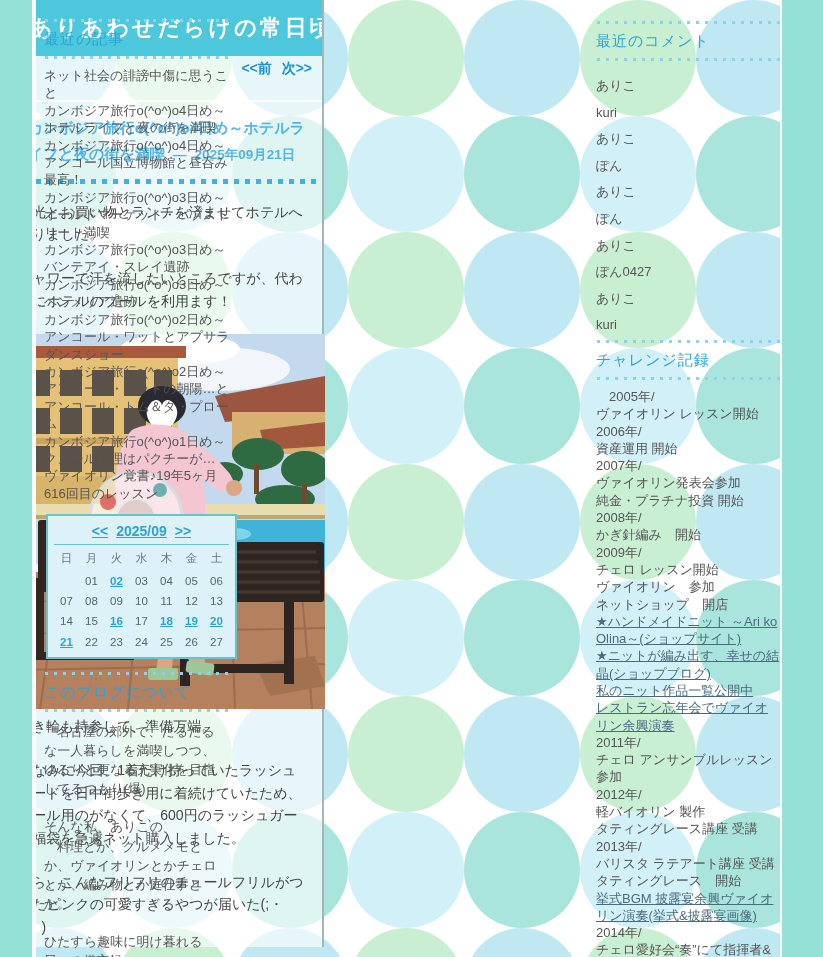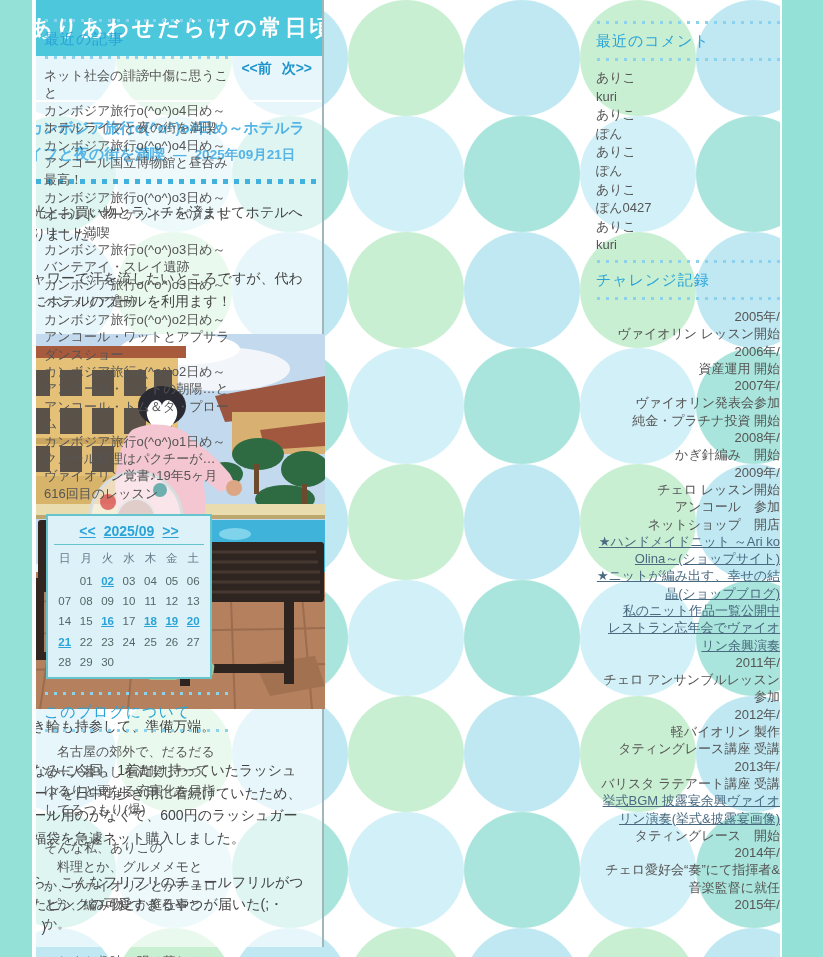--- a/index.html
+++ b/index.html
@@ -56,25 +56,25 @@
   .art-body .p{margin:0 0 22px;}
   .photo{display:block;margin:0 0 6px 2px;}
   .side-head{text-align:left;color:var(--accent);font-weight:normal;font-size:15px;padding:7px 0 6px;letter-spacing:1px;}
   .dotline{
     height:5px;
     background-image:radial-gradient(circle 2px at 2.5px 2.5px, var(--dotline) 95%, transparent);
     background-size:9px 5px;background-repeat:repeat-x;
   }
   .side-list{font-size:13px;color:var(--side-text);padding:7px 0 4px;}
   .side-link{display:block;line-height:17.4px;cursor:pointer;}
-  .cm-item{display:block;line-height:18.6px;cursor:pointer;}
-  .chal-item{display:block;line-height:17.3px;text-align:right;}
+  .cm-item{display:block;line-height:18.6px;cursor:pointer;margin-top:8px;}
+  .chal-item{display:block;line-height:17.3px;}
   .u{text-decoration:underline;cursor:pointer;color:#4a6a80;}
   .cal-box{
-    width:166px;margin:8px 0 12px 2px;border:2px solid var(--cal-border);
+    width:191px;margin:8px 0 12px 2px;border:2px solid var(--cal-border);
     background:var(--cal-bg);padding:3px 6px 5px;
   }
   .cal-month{
     text-align:center;font-weight:bold;color:var(--accent);font-size:14px;
     padding:4px 0 5px;border-bottom:1px solid var(--cal-border);margin-bottom:2px;
   }
   .cal-month span{text-decoration:underline;cursor:pointer;margin:0 4px;}
   .cal-box table{width:100%;border-collapse:collapse;font-size:11.5px;color:#566;}
   .cal-box td{text-align:center;padding:4.2px 0;width:14.28%;}
   .cal-dow{color:#678;}
@@ -148,29 +148,20 @@
             <td><span class="cal-link">20</span></td>
           </tr>
           <tr>
             <td><span class="cal-link">21</span></td>
             <td><span>22</span></td>
             <td><span>23</span></td>
             <td><span>24</span></td>
             <td><span>25</span></td>
             <td><span>26</span></td>
             <td><span>27</span></td>
-          </tr>
-          <tr>
-            <td><span>28</span></td>
-            <td><span>29</span></td>
-            <td><span>30</span></td>
-            <td></td>
-            <td></td>
-            <td></td>
-            <td></td>
           </tr>
         </tbody>
     </table>
   </div>
 
   <div class="dotline"></div>
   <div class="side-head">このブログについて</div>
   <div class="dotline"></div>
   <div class="about-wrap" id="about-list">
       <div class="about-p">　名古屋の郊外で、だるだるな一人暮らしを満喫しつつ、ゆるりと更なる充実化を目指してるつもり(爆)</div>
@@ -365,32 +356,32 @@
       <div class="chal-item">ヴァイオリン レッスン開始</div>
       <div class="chal-item">2006年/</div>
       <div class="chal-item">資産運用 開始</div>
       <div class="chal-item">2007年/</div>
       <div class="chal-item">ヴァイオリン発表会参加</div>
       <div class="chal-item">純金・プラチナ投資 開始</div>
       <div class="chal-item">2008年/</div>
       <div class="chal-item">かぎ針編み　開始</div>
       <div class="chal-item">2009年/</div>
       <div class="chal-item">チェロ レッスン開始</div>
-      <div class="chal-item">アンコール　参加</div>
+      <div class="chal-item">ヴァイオリン　参加</div>
       <div class="chal-item">ネットショップ　開店</div>
       <div class="chal-item u">★ハンドメイドニット ～Ari ko Olina～(ショップサイト)</div>
       <div class="chal-item u">★ニットが編み出す、幸せの結晶(ショップブログ)</div>
       <div class="chal-item u">私のニット作品一覧公開中</div>
       <div class="chal-item u">レストラン忘年会でヴァイオリン余興演奏</div>
       <div class="chal-item">2011年/</div>
       <div class="chal-item">チェロ アンサンブルレッスン参加</div>
       <div class="chal-item">2012年/</div>
       <div class="chal-item">軽バイオリン 製作</div>
       <div class="chal-item">タティングレース講座 受講</div>
       <div class="chal-item">2013年/</div>
       <div class="chal-item">バリスタ ラテアート講座 受講</div>
+      <div class="chal-item">タティングレース　開始</div>
       <div class="chal-item u">挙式BGM 披露宴余興ヴァイオリン演奏(挙式&amp;披露宴画像)</div>
-      <div class="chal-item">タティングレース　開始</div>
       <div class="chal-item">2014年/</div>
       <div class="chal-item">チェロ愛好会“奏”にて指揮者&amp;音楽監督に就任</div>
       <div class="chal-item">2015年/</div>
     </div>
 </div>
 
 </body></html>

